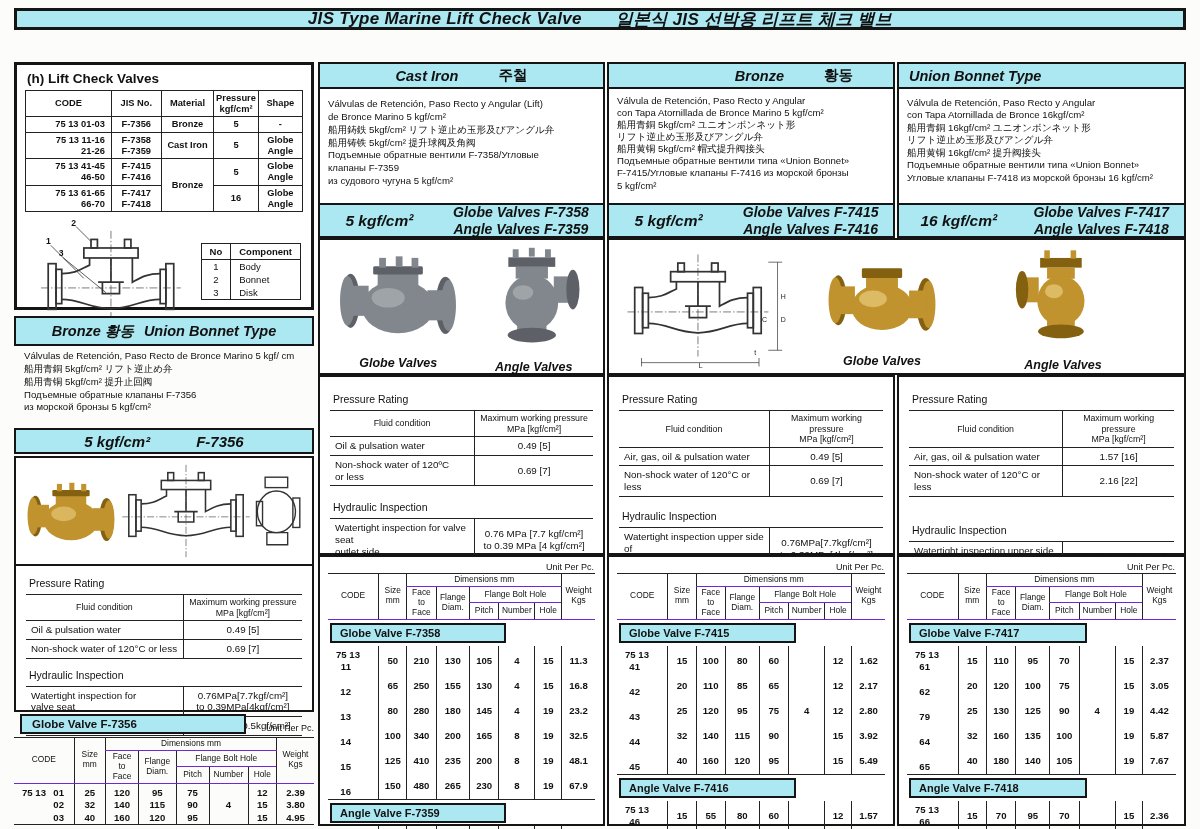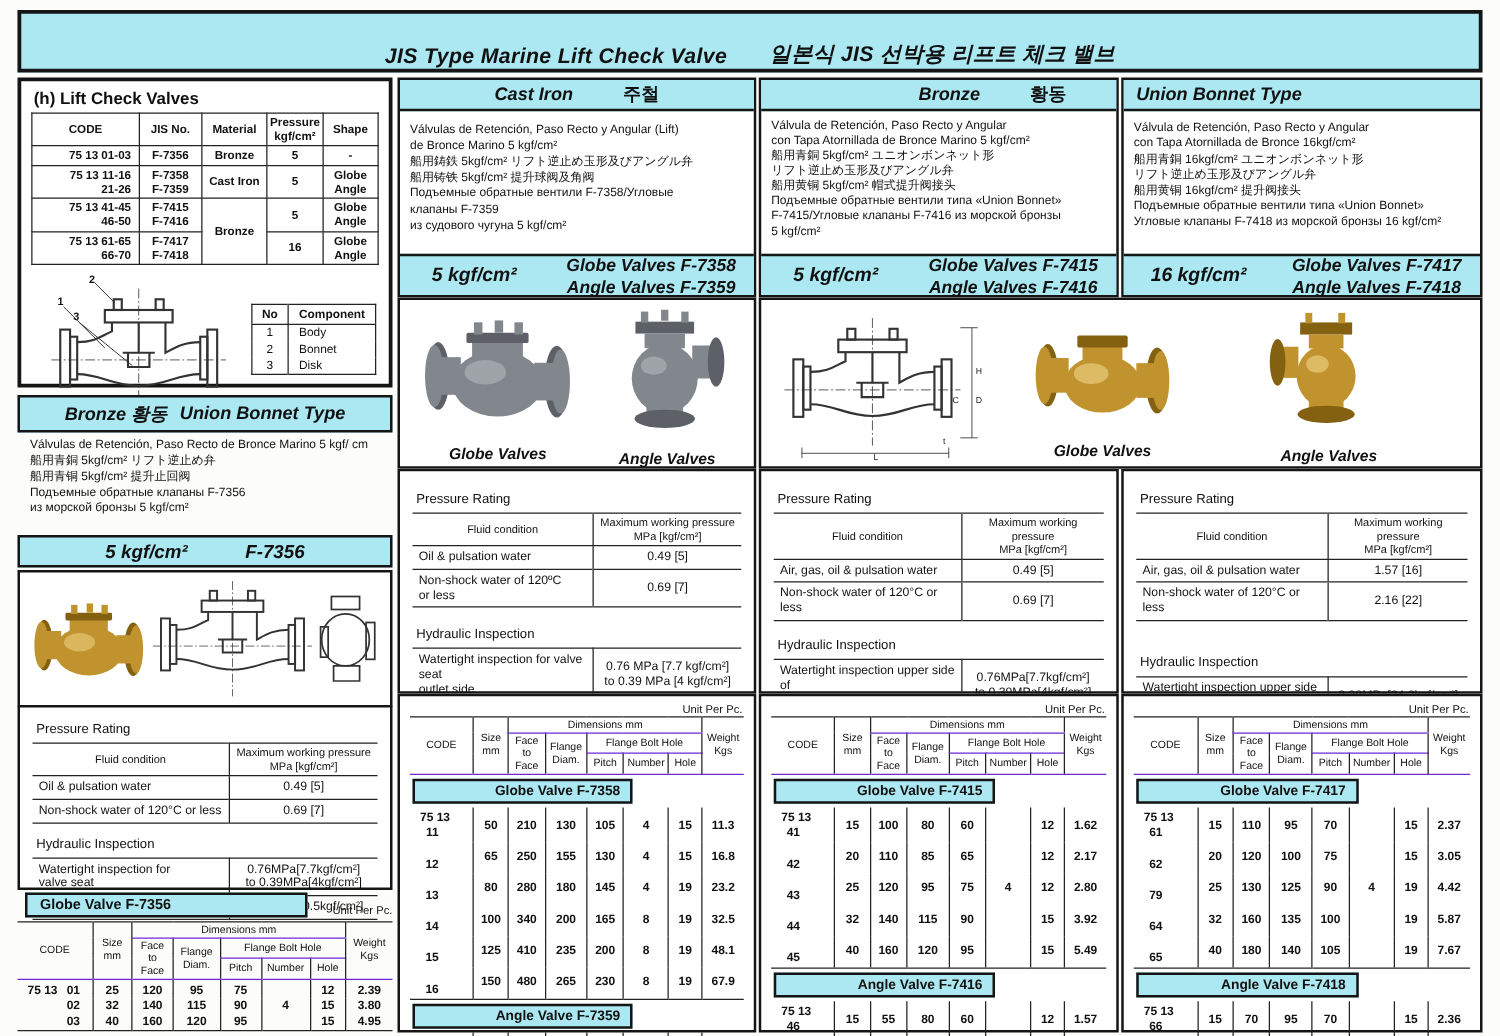--- a/index.html
+++ b/index.html
@@ -3,21 +3,21 @@
 <meta charset="utf-8">
 <style>
 *{margin:0;padding:0;box-sizing:border-box}
 html,body{background:#e9e9e5}
 body{font-family:"Liberation Sans","DejaVu Sans",sans-serif;color:#111}
 .page{position:relative;width:1200px;height:829px;background:#fcfcfa;margin:0 auto;overflow:hidden}
 .abs{position:absolute}
 .cyan{background:#abe8f2}
 .bx{border:2px solid #151515;background:#fff}
 
-.hdr{left:14px;top:8px;width:1172px;height:50px;border:3px solid #151515;display:flex;align-items:flex-end;justify-content:center;gap:34px;font-weight:bold;font-style:italic;font-size:17px;letter-spacing:.3px}
+.hdr{left:14px;top:8px;width:1172px;height:22px;border:3px solid #151515;display:flex;align-items:center;justify-content:center;gap:34px;font-weight:bold;font-style:italic;font-size:17px;letter-spacing:.3px}
 
 .ov{left:14px;top:62px;width:300px;height:248px;border:3px solid #151515;background:#fff;padding:5px 8px}
 .ov-title{font-weight:bold;font-size:13.5px;margin:1px 0 4px 2px}
 table.ovt{width:100%;border-collapse:collapse;font-size:9.3px;text-align:center;line-height:1.15}
 .ovt th{font-weight:bold;border:1px solid #222;border-top:1.5px solid #222;padding:2px 1px;white-space:pre-line}
 .ovt td{border:1px solid #222;padding:2px 2px;white-space:pre-line;font-weight:600}
 .ovt .cd{text-align:right;padding-right:6px}
 .ovt tr:last-child td{border-bottom:1.5px solid #222}
 .ov-bottom{display:flex;margin-top:5px;align-items:flex-start}
 .ov-diagram{width:168px;height:118px;flex:none}
@@ -64,21 +64,21 @@
 .unit{font-size:9px;text-align:right;margin:3px 1px 1px 0}
 table.dim{width:100%;border-collapse:collapse;text-align:center;border-top:1.5px solid #222}
 .dim th{font-size:8.4px;font-weight:normal;padding:1px 0;border-bottom:1px solid #6d28d9;border-left:1px solid #222;white-space:pre-line;line-height:1.18}
 .dim th.nb{border-left:none}
 .dim td{font-size:9.6px;font-weight:bold;line-height:1.3;padding:0 2px}
 .dim tr.body td{border-left:1px solid #222}
 .dim tr.body td:first-child{border-left:none}
 .dim tr.body.last td{border-bottom:1.8px solid #222}
 .dim tr.body.first td{padding-top:3px}
 .dim tr.grp td{padding:0}
-.grp-bar{background:#abe8f2;border:2px solid #151515;font-weight:bold;font-size:11px;text-align:right;padding:1px 8px;margin:3px 0 3px 2px;width:66%}
+.grp-bar{background:#abe8f2;border:2px solid #151515;font-weight:bold;font-size:11px;text-align:left;padding:1px 8px;margin:3px 0 3px 2px;width:66%}
 .c-code{text-align:left;padding-left:8px!important}
 .c-code .pre{display:inline-block;width:27px;text-align:left}
 .c-code .suf{display:inline-block;width:15px;text-align:right}
 
 .l-dim{left:14px;top:714px;width:300px}
 .l-bar-row{display:flex;align-items:flex-end}
 .l-bar{background:#abe8f2;border:2px solid #151515;font-weight:bold;font-size:11.5px;padding:2px 10px;width:226px;margin-left:6px}
 .l-unit{font-size:9px;margin:0 0 1px auto}
 </style>
 </head>

